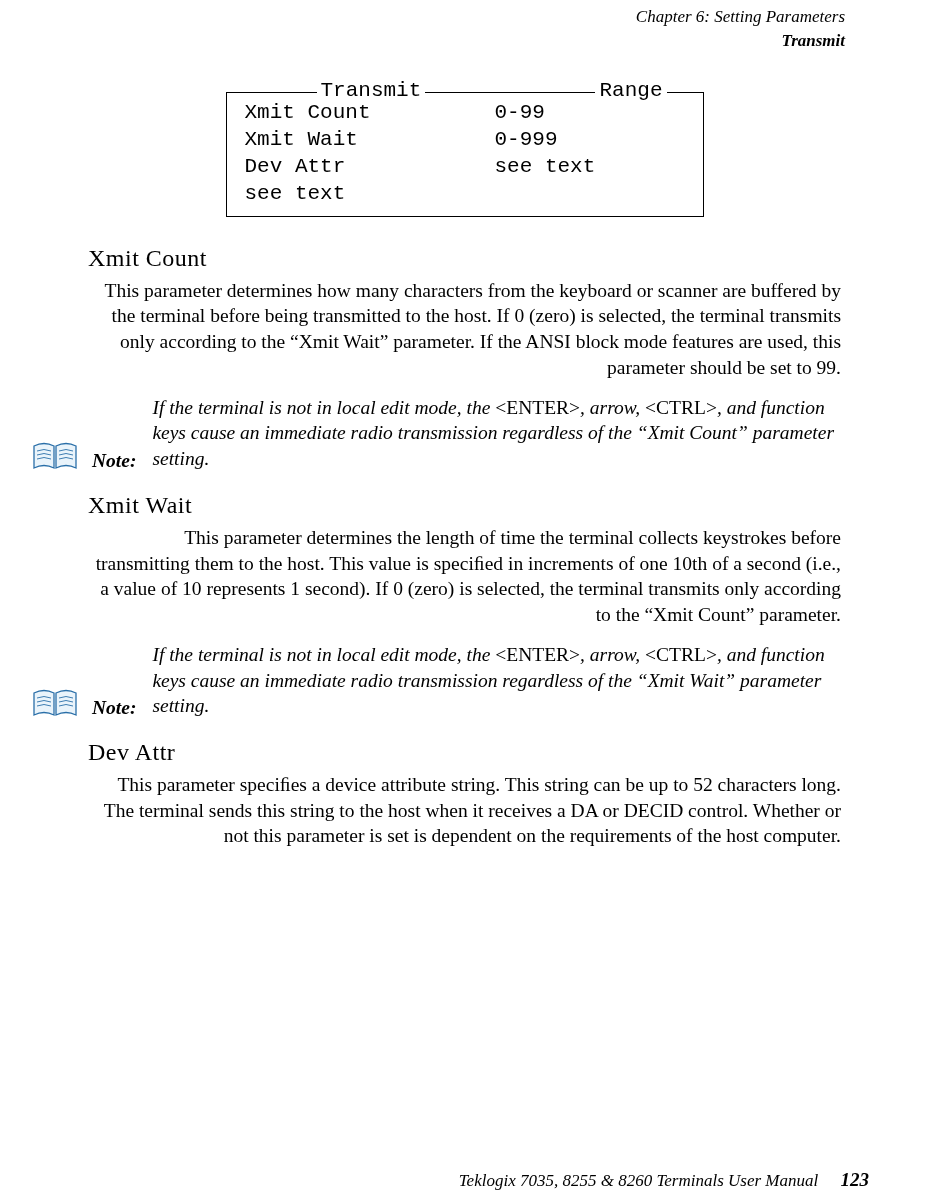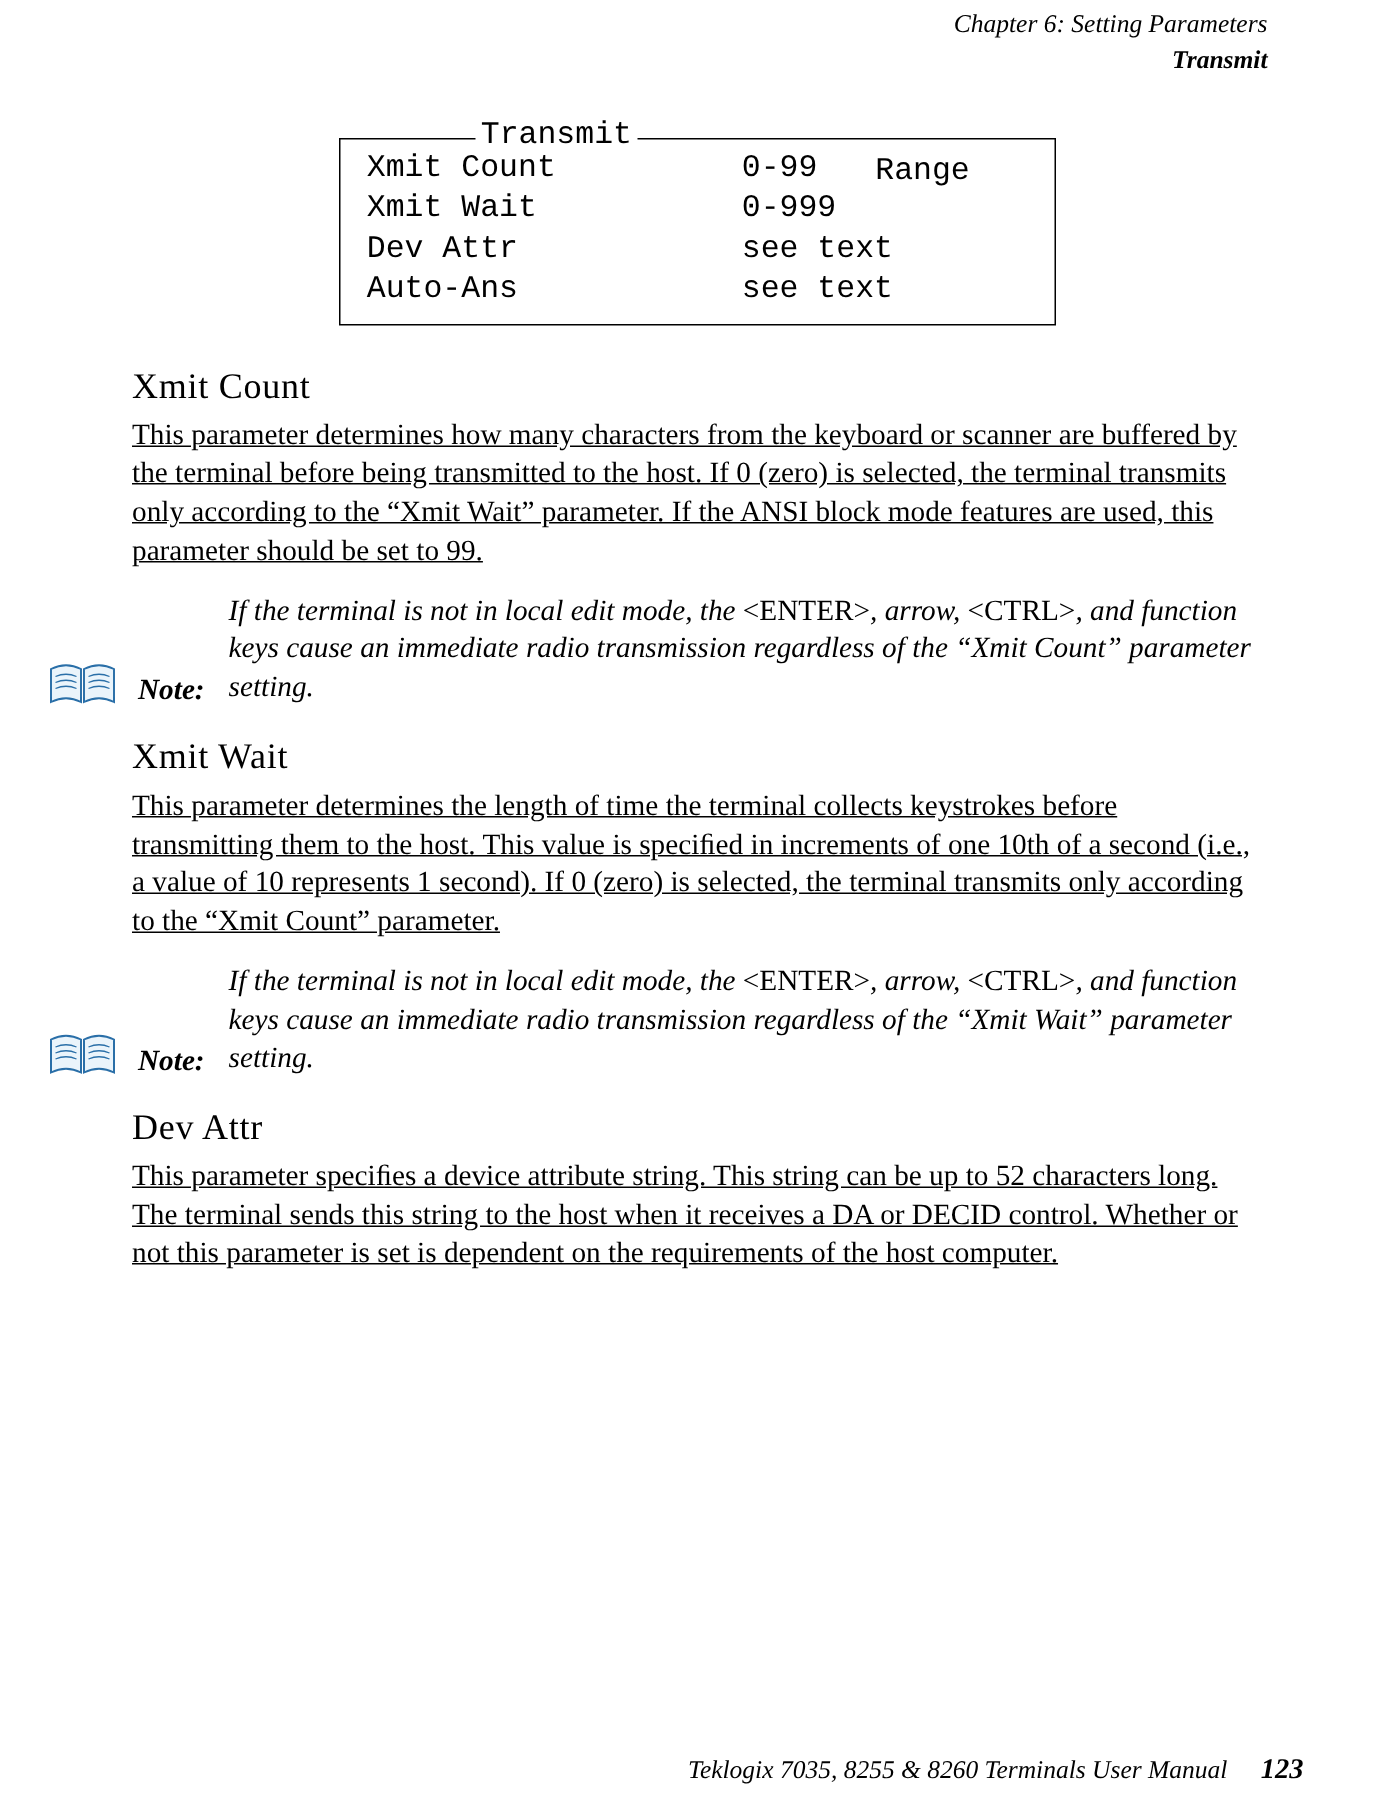--- a/index.html
+++ b/index.html
@@ -50,38 +50,37 @@
     width: 440px;
   }
   .param-box .legend {
     position: absolute;
     top: -0.65em;
     background: #fff;
     padding: 0 4px;
     font-family: "Courier New", Courier, monospace;
   }
   .param-box .legend.left { left: 90px; }
-  .param-box .legend.right { right: 52px; margin-top: 24px; }
+  .param-box .legend.right { right: 36px; }
   .param-box .row {
     display: flex;
     line-height: 1.3;
   }
   .param-box .row .c1 { width: 250px; }
   .subhead {
     font-family: Georgia, "Times New Roman", serif;
     font-size: 24px;
     letter-spacing: 0.5px;
     margin: 20px 0 6px 0;
   }
   p.body {
     margin: 0 0 14px 0;
     line-height: 1.32;
     font-size: 19.5px;
-    text-align: left;
-    text-decoration: underline;
+    text-align: right;
   }
   .note {
     display: flex;
     align-items: flex-end;
     margin: 4px 0 16px 0;
   }
   .note .icon {
     flex: 0 0 60px;
     margin-left: -56px;
     margin-top: 2px;
@@ -135,21 +134,20 @@
       </div>
       <div class="row">
         <span class="c1">Xmit Wait</span>
         <span class="c2">0-999</span>
       </div>
       <div class="row">
         <span class="c1">Dev Attr</span>
         <span class="c2">see text</span>
       </div>
       <div class="row">
-        <span class="c1">Auto-Ans</span>
         <span class="c2">see text</span>
       </div>
     </div>
   </div>
 
   <div class="subhead">Xmit Count</div>
   <p class="body">This parameter determines how many characters from the keyboard or scanner are buffered by the terminal before being transmitted to the host. If 0 (zero) is selected, the terminal transmits only according to the “Xmit Wait” parameter. If the ANSI block mode features are used, this parameter should be set to 99.</p>
 
   <div class="note">
     <span class="icon">

